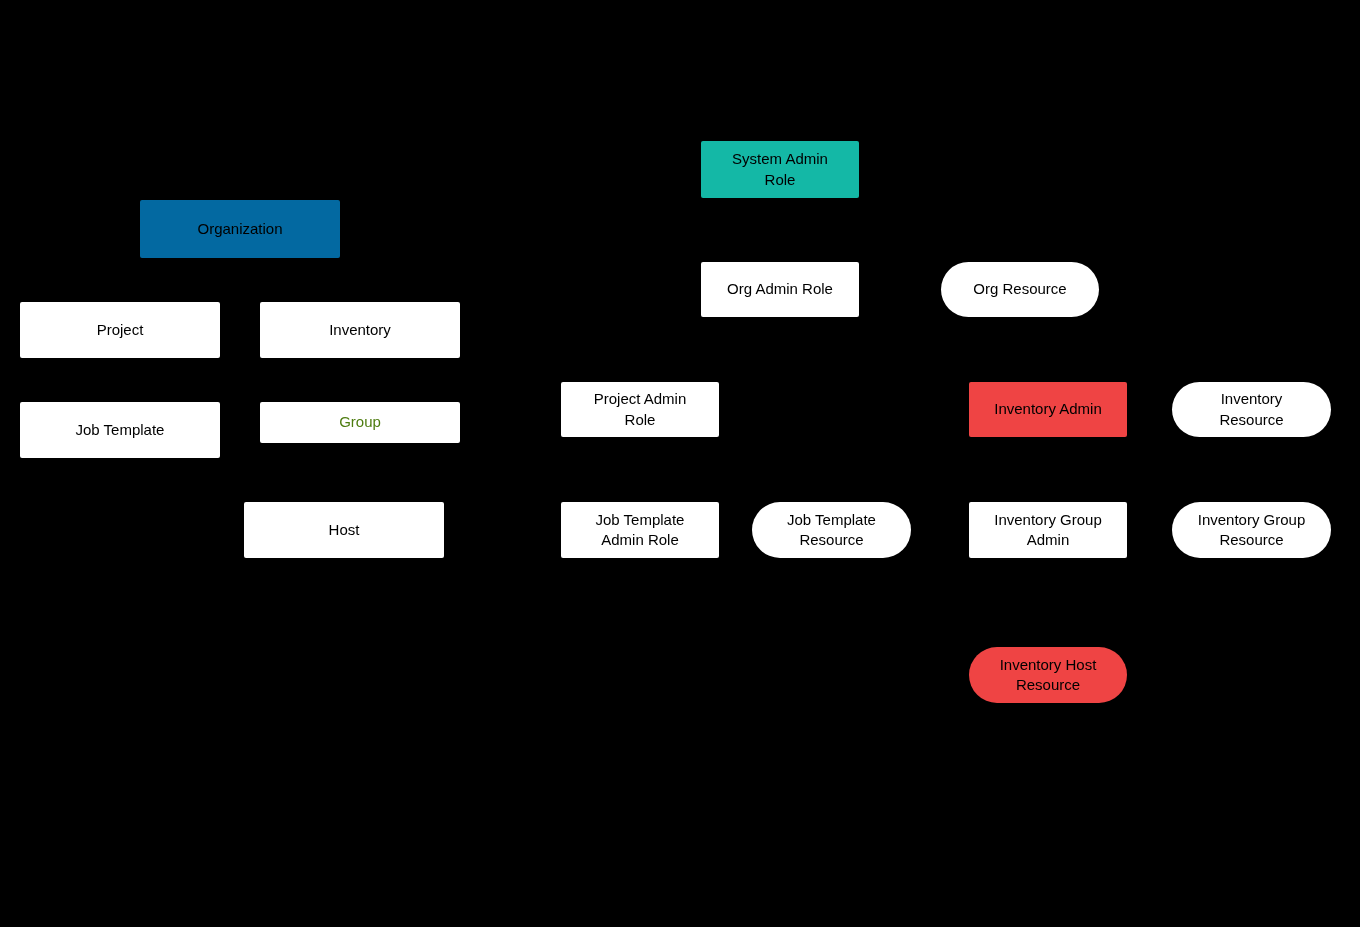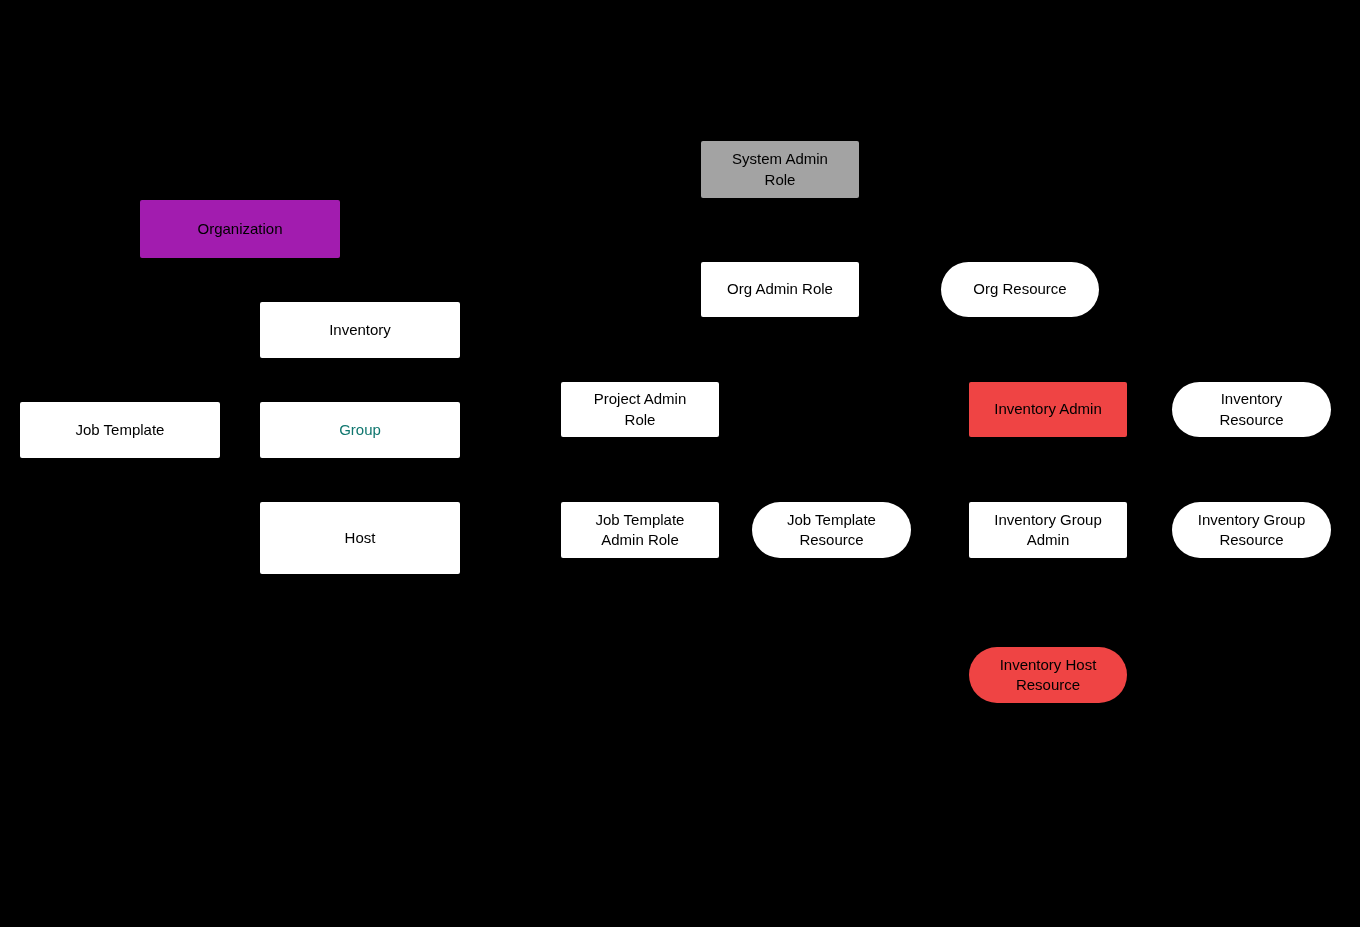--- a/index.html
+++ b/index.html
@@ -33,26 +33,27 @@
     border-radius: 2px;
   }
   .pill {
     border-radius: 999px;
   }
 </style>
 </head>
 <body>
 
 <div id="canvas" style="background: rgb(0, 0, 0);">
-    <div class="node rect" style="left: 140px; top: 200px; width: 200px; height: 58px; background: #a21caf; color: rgb(0, 0, 0);">Organization</div>
+    <div class="node rect" style="left: 140px; top: 200px; width: 200px; height: 58px; background: #0369a1; color: rgb(0, 0, 0);">Organization</div>
+    <div class="node rect" style="left: 20px; top: 302px; width: 200px; height: 56px; background: rgb(255, 255, 255); color: rgb(0, 0, 0);">Project</div>
     <div class="node rect" style="left: 260px; top: 302px; width: 200px; height: 56px; background: rgb(255, 255, 255); color: rgb(0, 0, 0);">Inventory</div>
     <div class="node rect" style="left: 20px; top: 402px; width: 200px; height: 56px; background: rgb(255, 255, 255); color: rgb(0, 0, 0);">Job Template</div>
-    <div class="node rect" style="left: 260px; top: 402px; width: 200px; height: 56px; background: rgb(255, 255, 255); color: #0f766e;">Group</div>
-    <div class="node rect" style="left: 260px; top: 502px; width: 200px; height: 72px; background: rgb(255, 255, 255); color: rgb(0, 0, 0);">Host</div>
-    <div class="node rect" style="left: 701px; top: 141px; width: 158px; height: 57px; background: #a3a3a3; color: rgb(0, 0, 0);">System Admin
+    <div class="node rect" style="left: 260px; top: 402px; width: 200px; height: 41px; background: rgb(255, 255, 255); color: #4d7c0f;">Group</div>
+    <div class="node rect" style="left: 244px; top: 502px; width: 200px; height: 56px; background: rgb(255, 255, 255); color: rgb(0, 0, 0);">Host</div>
+    <div class="node rect" style="left: 701px; top: 141px; width: 158px; height: 57px; background: #14b8a6; color: rgb(0, 0, 0);">System Admin
 Role</div>
     <div class="node pill" style="left: 941px; top: 262px; width: 158px; height: 55px; background: rgb(255, 255, 255); color: rgb(0, 0, 0);">Org Resource</div>
     <div class="node rect" style="left: 701px; top: 262px; width: 158px; height: 55px; background: rgb(255, 255, 255); color: rgb(0, 0, 0);">Org Admin Role</div>
     <div class="node rect" style="left: 561px; top: 382px; width: 158px; height: 55px; background: rgb(255, 255, 255); color: rgb(0, 0, 0); text-align: center;">Project Admin
 Role</div>
     <div class="node rect" style="left: 969px; top: 382px; width: 158px; height: 55px; background: #ef4444; color: rgb(0, 0, 0);">Inventory Admin</div>
     <div class="node pill" style="left: 1172px; top: 382px; width: 159px; height: 55px; background: rgb(255, 255, 255); color: rgb(0, 0, 0);">Inventory
 Resource</div>
     <div class="node rect" style="left: 561px; top: 502px; width: 158px; height: 56px; background: rgb(255, 255, 255); color: rgb(0, 0, 0);">Job Template
 Admin Role</div>

